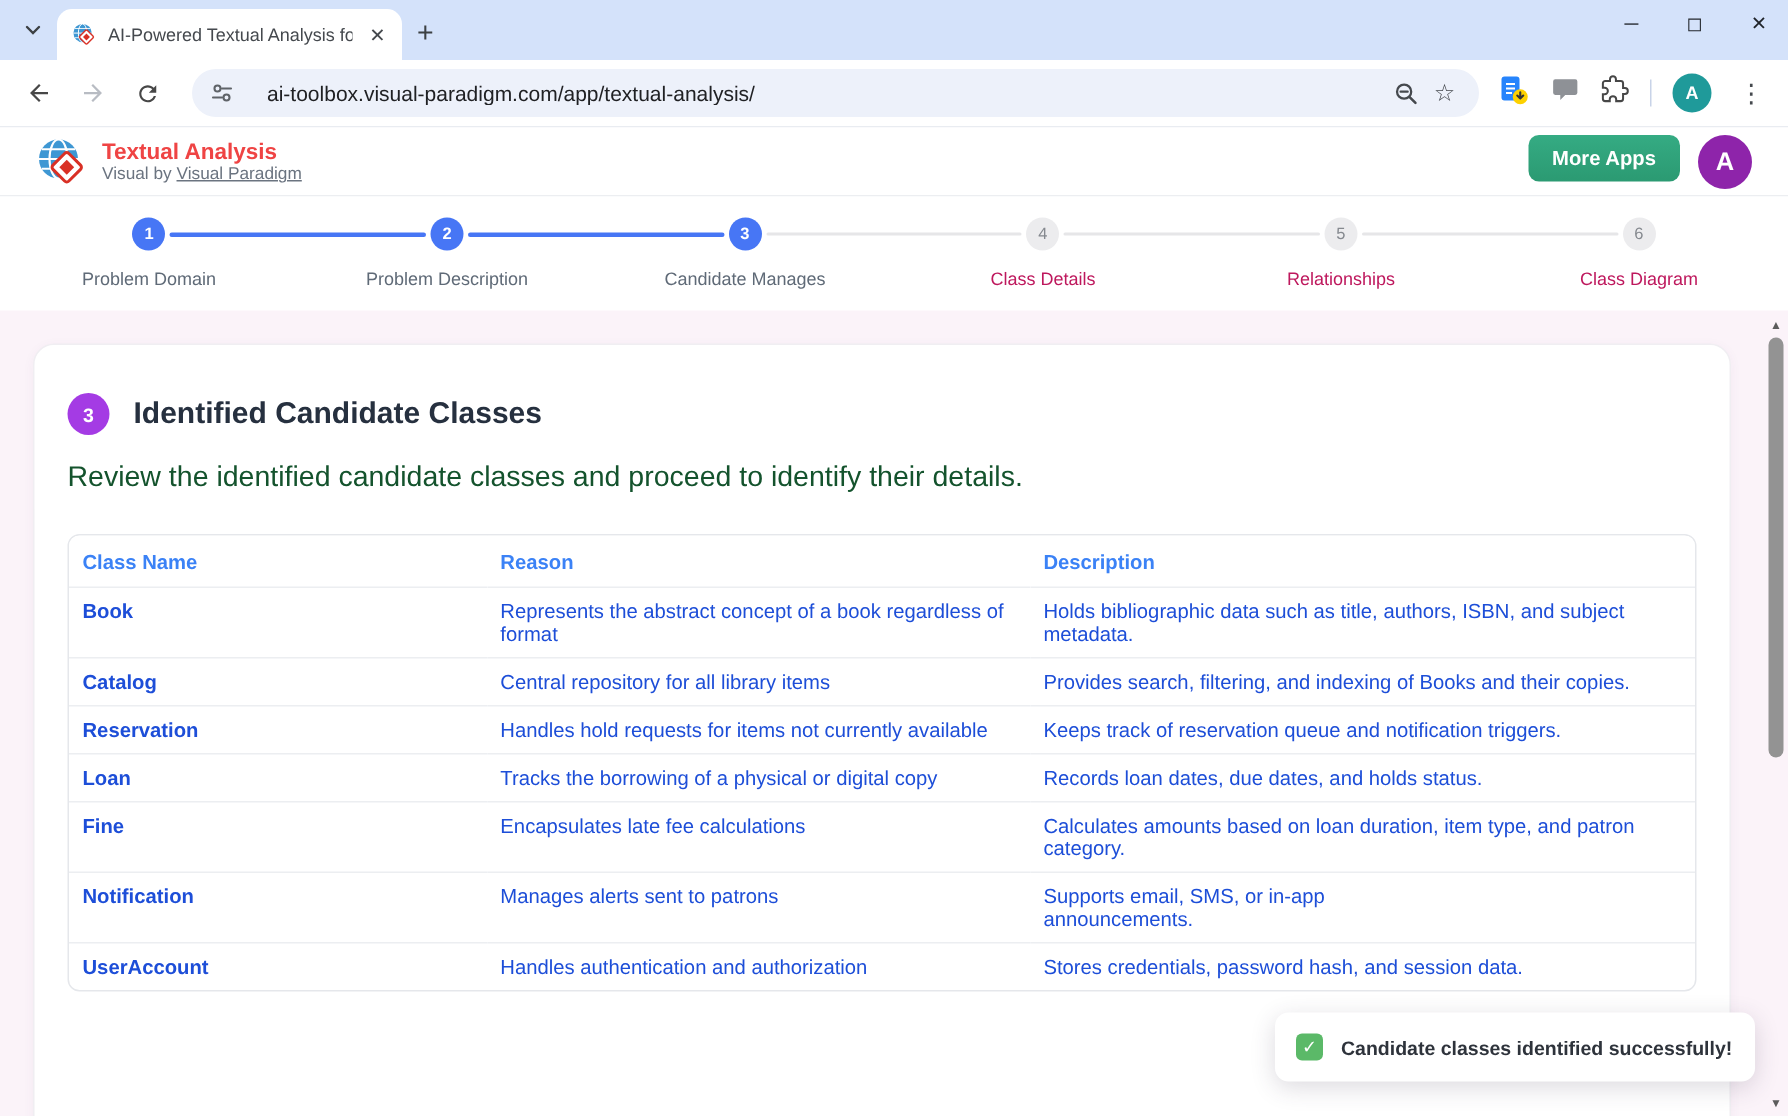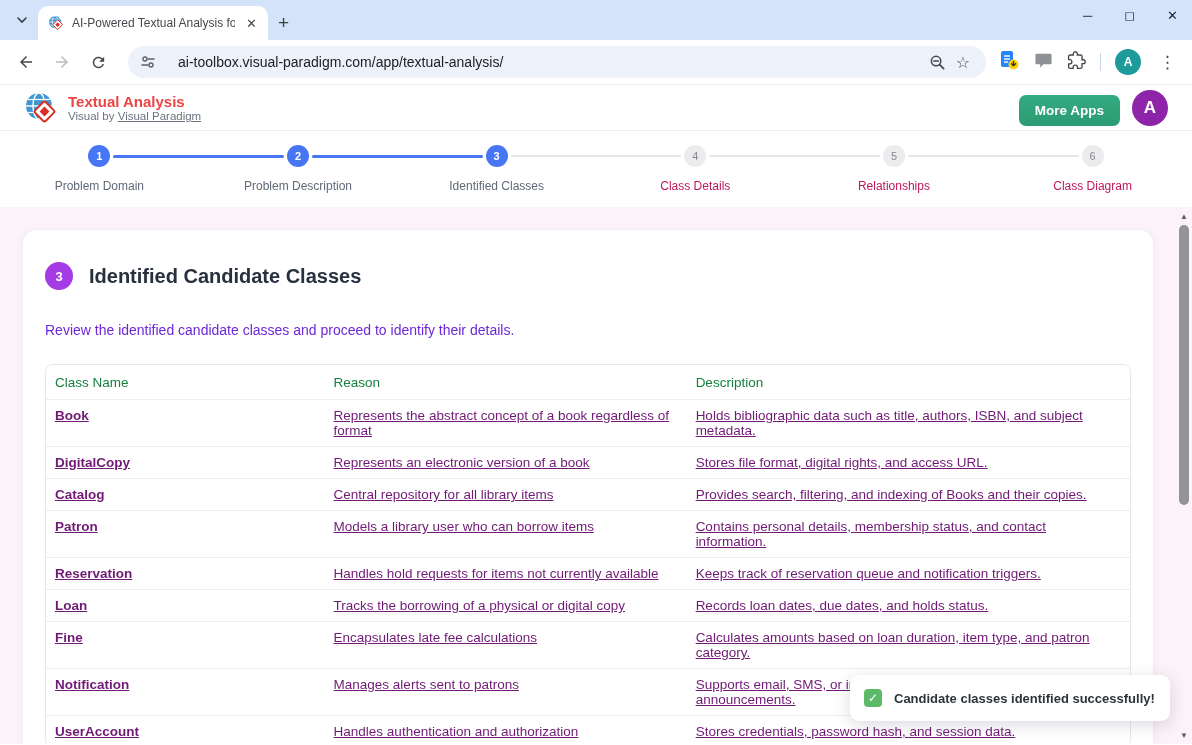--- a/index.html
+++ b/index.html
@@ -33,21 +33,21 @@
   .sep { width:1px; height:18px; background:#c8d3e8; }
   .star { font-size:16px; color:#45494e; }
 
   
   .site-header { height:46px; background:#fff; border-bottom:1px solid #eceef1;
     display:flex; align-items:center; padding:0 24px; }
   .logo { width:34px; height:34px; margin-right:10px; }
   .site-title { font-size:15px; font-weight:bold; color:#ef4444; line-height:1.15; }
   .powered { font-size:11.5px; color:#6b7480; }
   .powered a { color:#6b7480; text-decoration:underline; cursor:pointer; }
-  .hdr-right { margin-left:auto; display:flex; align-items:flex-end; gap:12px; }
+  .hdr-right { margin-left:auto; display:flex; align-items:flex-start; gap:12px; }
   .more-apps { background:linear-gradient(180deg,#35ab83,#2b9a72); color:#fff; font-size:13.5px; font-weight:bold;
     border:none; border-radius:7px; padding:8px 16px; cursor:pointer; font-family:inherit; }
   .site-avatar { width:36px; height:36px; border-radius:50%; background:#8e24aa; color:#fff;
     font-weight:bold; font-size:17px; display:flex; align-items:center; justify-content:center; cursor:pointer; }
 
   
   .stepper { height:76px; background:#fff; position:relative; display:flex; }
   .step { width:16.6667%; display:flex; flex-direction:column; align-items:center; cursor:pointer; }
   .step-circle { margin-top:14px; width:22px; height:22px; border-radius:50%; display:flex; align-items:center;
     justify-content:center; font-size:11px; font-weight:bold; z-index:2; }
@@ -61,28 +61,28 @@
   .connector.todo { background:#e6e6e8; height:2px; }
 
   
   .content { height:537px; background:#fbf3f9; position:relative; overflow:hidden; }
   .card { position:absolute; left:22px; top:22px; width:1132px; height:560px; background:#fff;
     border:1px solid #f0eef2; border-radius:14px; box-shadow:0 2px 8px rgba(90,60,110,.05); padding:22px; }
   .card-head { display:flex; align-items:center; gap:16px; margin-top:10px; }
   .step-badge { width:28px; height:28px; border-radius:50%; background:#a43be4; color:#fff;
     font-size:13px; font-weight:bold; display:flex; align-items:center; justify-content:center; }
   .card-title { font-size:20px; font-weight:bold; color:#26303f; }
-  .card-sub { margin-top:32px; font-size:14px; color:#6d28d9; }
+  .card-sub { margin-top:18px; font-size:19px; color:#14532d; }
 
   table.classes { width:100%; margin-top:26px; border-collapse:separate; border-spacing:0;
     border:1px solid #e5e7eb; border-radius:8px; overflow:hidden; }
-  table.classes th { text-align:left; font-size:13.5px; font-weight:normal; color:#15803d;
+  table.classes th { text-align:left; font-size:13.5px; font-weight:bold; color:#3b82f6;
     padding:10px 10px 9px 9px; border-bottom:1px solid #eceef1; background:#fff; }
-  table.classes td { font-size:13.5px; color:#701a75; padding:8px 10px 8px 9px; border-bottom:1px solid #eceef1;
-    vertical-align:top; white-space:pre-line;text-decoration:underline; }
+  table.classes td { font-size:13.5px; color:#1d4ed8; padding:8px 10px 8px 9px; border-bottom:1px solid #eceef1;
+    vertical-align:top; white-space:pre-line; }
   table.classes tr:last-child td { border-bottom:none; }
   td.cname { font-weight:bold; color:#1c2533; }
   .col1 { width:25.7%; } .col2 { width:33.4%; } .col3 { width:40.9%; }
 
   
   .toast { position:absolute; right:22px; bottom:23px; width:320px; height:46px; background:#fff;
     border-radius:9px; box-shadow:0 4px 16px rgba(60,50,80,.18); display:flex; align-items:center;
     padding:0 14px; gap:12px; z-index:10; }
   .toast-check { width:18px; height:18px; border-radius:4px; background:#5bb968; color:#fff; font-size:12px;
     display:flex; align-items:center; justify-content:center; flex:0 0 18px; }
@@ -213,21 +213,21 @@
     <div class="step done">
       <span class="step-circle">1</span>
       <span class="step-label">Problem Domain</span>
     </div>
     <div class="step done">
       <span class="step-circle">2</span>
       <span class="step-label">Problem Description</span>
     </div>
     <div class="step active">
       <span class="step-circle">3</span>
-      <span class="step-label">Identified Classes</span>
+      <span class="step-label">Candidate Manages</span>
     </div>
     <div class="step todo">
       <span class="step-circle">4</span>
       <span class="step-label">Class Details</span>
     </div>
     <div class="step todo">
       <span class="step-circle">5</span>
       <span class="step-label">Relationships</span>
     </div>
     <div class="step todo">
@@ -256,33 +256,23 @@
           <th class="col3">Description</th>
         </tr>
       </thead>
       <tbody id="table-body">
           <tr>
             <td class="cname">Book</td>
             <td>Represents the abstract concept of a book regardless of format</td>
             <td>Holds bibliographic data such as title, authors, ISBN, and subject metadata.</td>
           </tr>
           <tr>
-            <td class="cname">DigitalCopy</td>
-            <td>Represents an electronic version of a book</td>
-            <td>Stores file format, digital rights, and access URL.</td>
-          </tr>
-          <tr>
             <td class="cname">Catalog</td>
             <td>Central repository for all library items</td>
             <td>Provides search, filtering, and indexing of Books and their copies.</td>
-          </tr>
-          <tr>
-            <td class="cname">Patron</td>
-            <td>Models a library user who can borrow items</td>
-            <td>Contains personal details, membership status, and contact information.</td>
           </tr>
           <tr>
             <td class="cname">Reservation</td>
             <td>Handles hold requests for items not currently available</td>
             <td>Keeps track of reservation queue and notification triggers.</td>
           </tr>
           <tr>
             <td class="cname">Loan</td>
             <td>Tracks the borrowing of a physical or digital copy</td>
             <td>Records loan dates, due dates, and holds status.</td>

